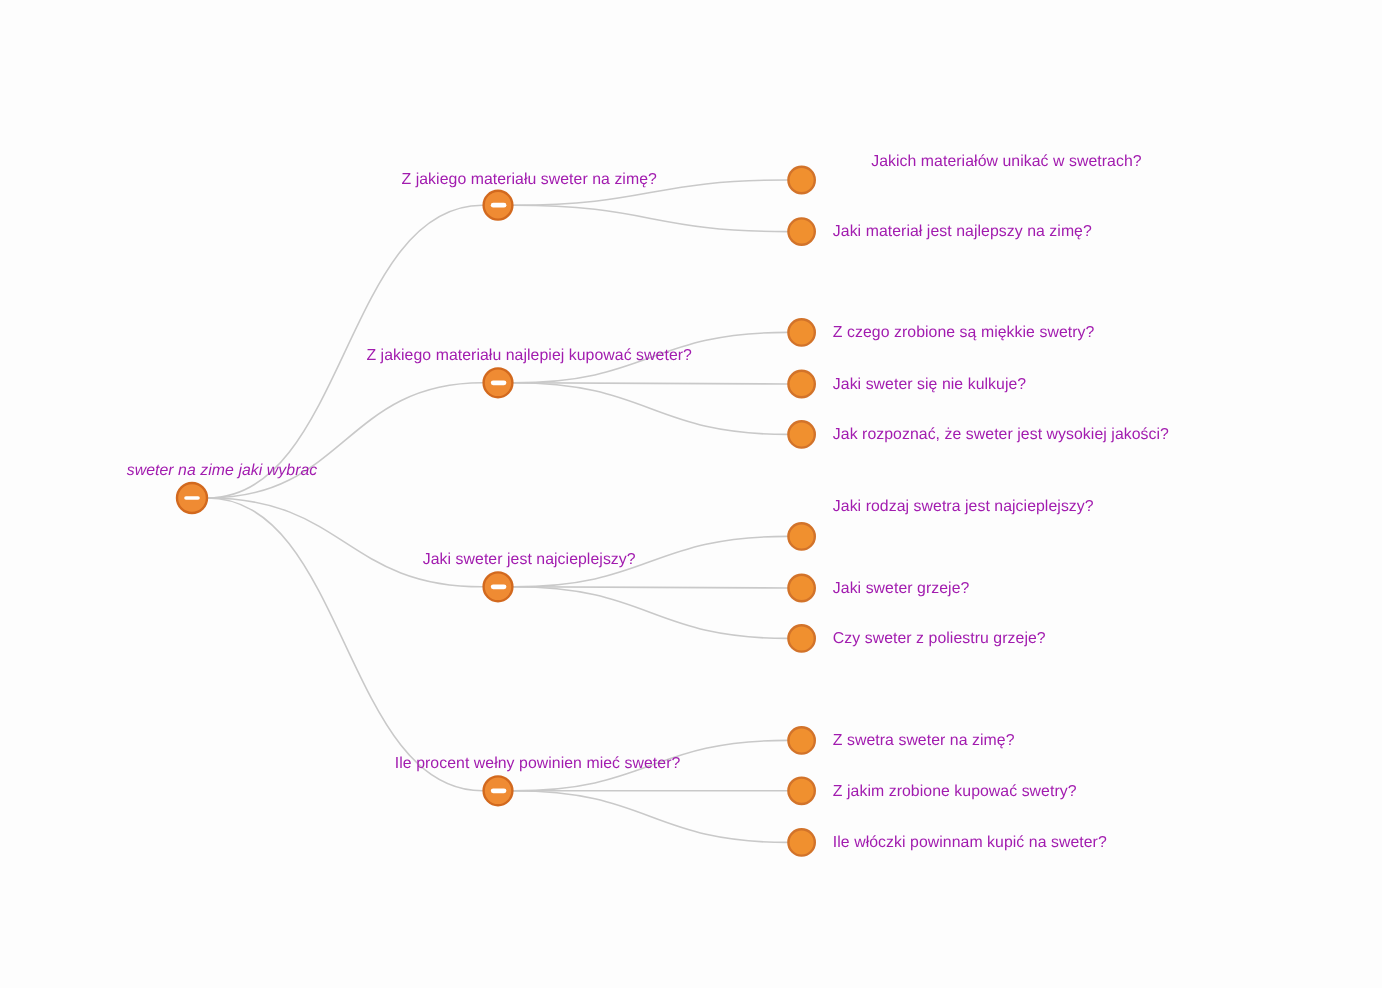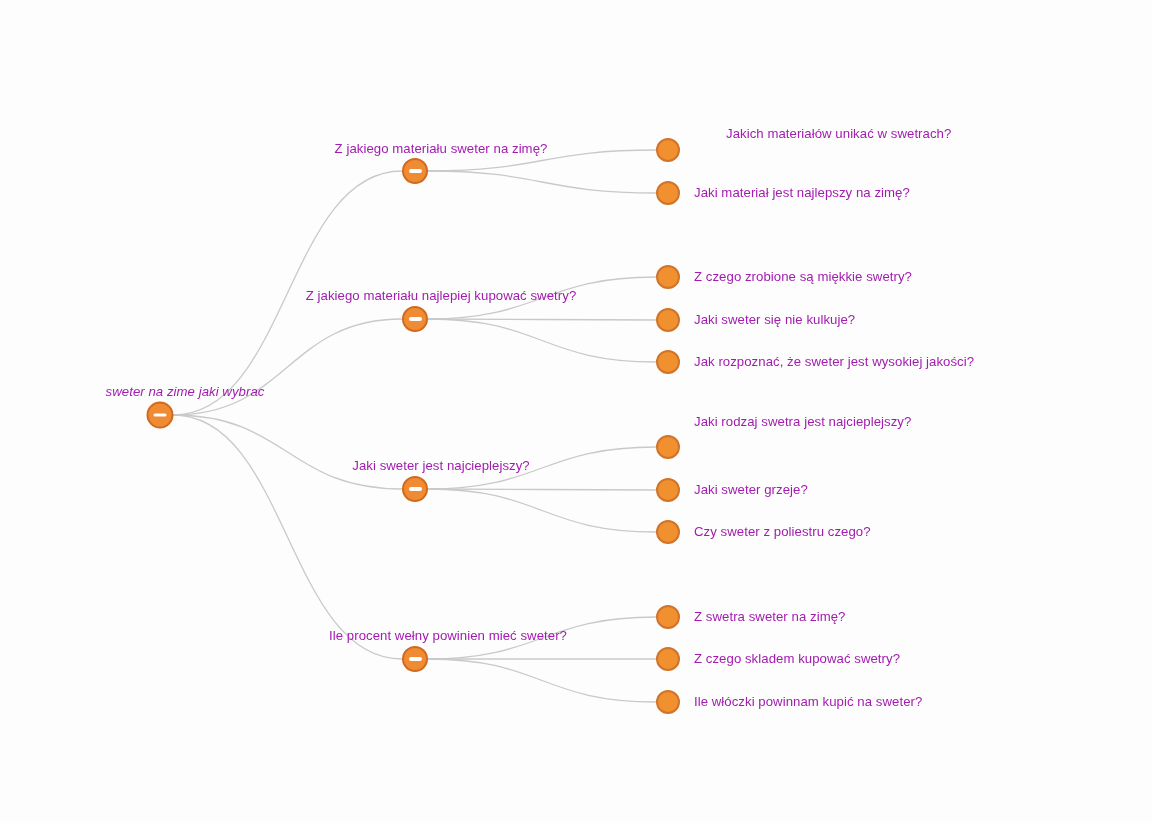--- a/index.html
+++ b/index.html
@@ -125,41 +125,41 @@
         <span class="minus-glyph"></span>
       </div>
       <div class="node-label label-above" style="left: 441px; top: 157px;">Z jakiego materiału sweter na zimę?</div>
       <div class="node node-leaf" style="left: 668px; top: 150px;"></div>
       <div class="node-label label-right" style="left: 694px; top: 134px; margin-left: 32px;">Jakich materiałów unikać w swetrach?</div>
       <div class="node node-leaf" style="left: 668px; top: 193px;"></div>
       <div class="node-label label-right" style="left: 694px; top: 193px;">Jaki materiał jest najlepszy na zimę?</div>
       <div class="node node-toggle " style="left: 415px; top: 319px;">
         <span class="minus-glyph"></span>
       </div>
-      <div class="node-label label-above" style="left: 441px; top: 304px;">Z jakiego materiału najlepiej kupować swetry?</div>
+      <div class="node-label label-above" style="left: 441px; top: 304px;">Z jakiego materiału najlepiej kupować sweter?</div>
       <div class="node node-leaf" style="left: 668px; top: 277px;"></div>
       <div class="node-label label-right" style="left: 694px; top: 277px;">Z czego zrobione są miękkie swetry?</div>
       <div class="node node-leaf" style="left: 668px; top: 320px;"></div>
       <div class="node-label label-right" style="left: 694px; top: 320px;">Jaki sweter się nie kulkuje?</div>
       <div class="node node-leaf" style="left: 668px; top: 362px;"></div>
       <div class="node-label label-right" style="left: 694px; top: 362px;">Jak rozpoznać, że sweter jest wysokiej jakości?</div>
       <div class="node node-toggle " style="left: 415px; top: 489px;">
         <span class="minus-glyph"></span>
       </div>
       <div class="node-label label-above" style="left: 441px; top: 474px;">Jaki sweter jest najcieplejszy?</div>
       <div class="node node-leaf" style="left: 668px; top: 447px;"></div>
       <div class="node-label label-right" style="left: 694px; top: 422px;">Jaki rodzaj swetra jest najcieplejszy?</div>
       <div class="node node-leaf" style="left: 668px; top: 490px;"></div>
       <div class="node-label label-right" style="left: 694px; top: 490px;">Jaki sweter grzeje?</div>
       <div class="node node-leaf" style="left: 668px; top: 532px;"></div>
-      <div class="node-label label-right" style="left: 694px; top: 532px;">Czy sweter z poliestru czego?</div>
+      <div class="node-label label-right" style="left: 694px; top: 532px;">Czy sweter z poliestru grzeje?</div>
       <div class="node node-toggle " style="left: 415px; top: 659px;">
         <span class="minus-glyph"></span>
       </div>
       <div class="node-label label-above" style="left: 448px; top: 644px;">Ile procent wełny powinien mieć sweter?</div>
       <div class="node node-leaf" style="left: 668px; top: 617px;"></div>
       <div class="node-label label-right" style="left: 694px; top: 617px;">Z swetra sweter na zimę?</div>
       <div class="node node-leaf" style="left: 668px; top: 659px;"></div>
-      <div class="node-label label-right" style="left: 694px; top: 659px;">Z czego skladem kupować swetry?</div>
+      <div class="node-label label-right" style="left: 694px; top: 659px;">Z jakim zrobione kupować swetry?</div>
       <div class="node node-leaf" style="left: 668px; top: 702px;"></div>
       <div class="node-label label-right" style="left: 694px; top: 702px;">Ile włóczki powinnam kupić na sweter?</div>
     </div>
 </div>
 
 </body></html>

